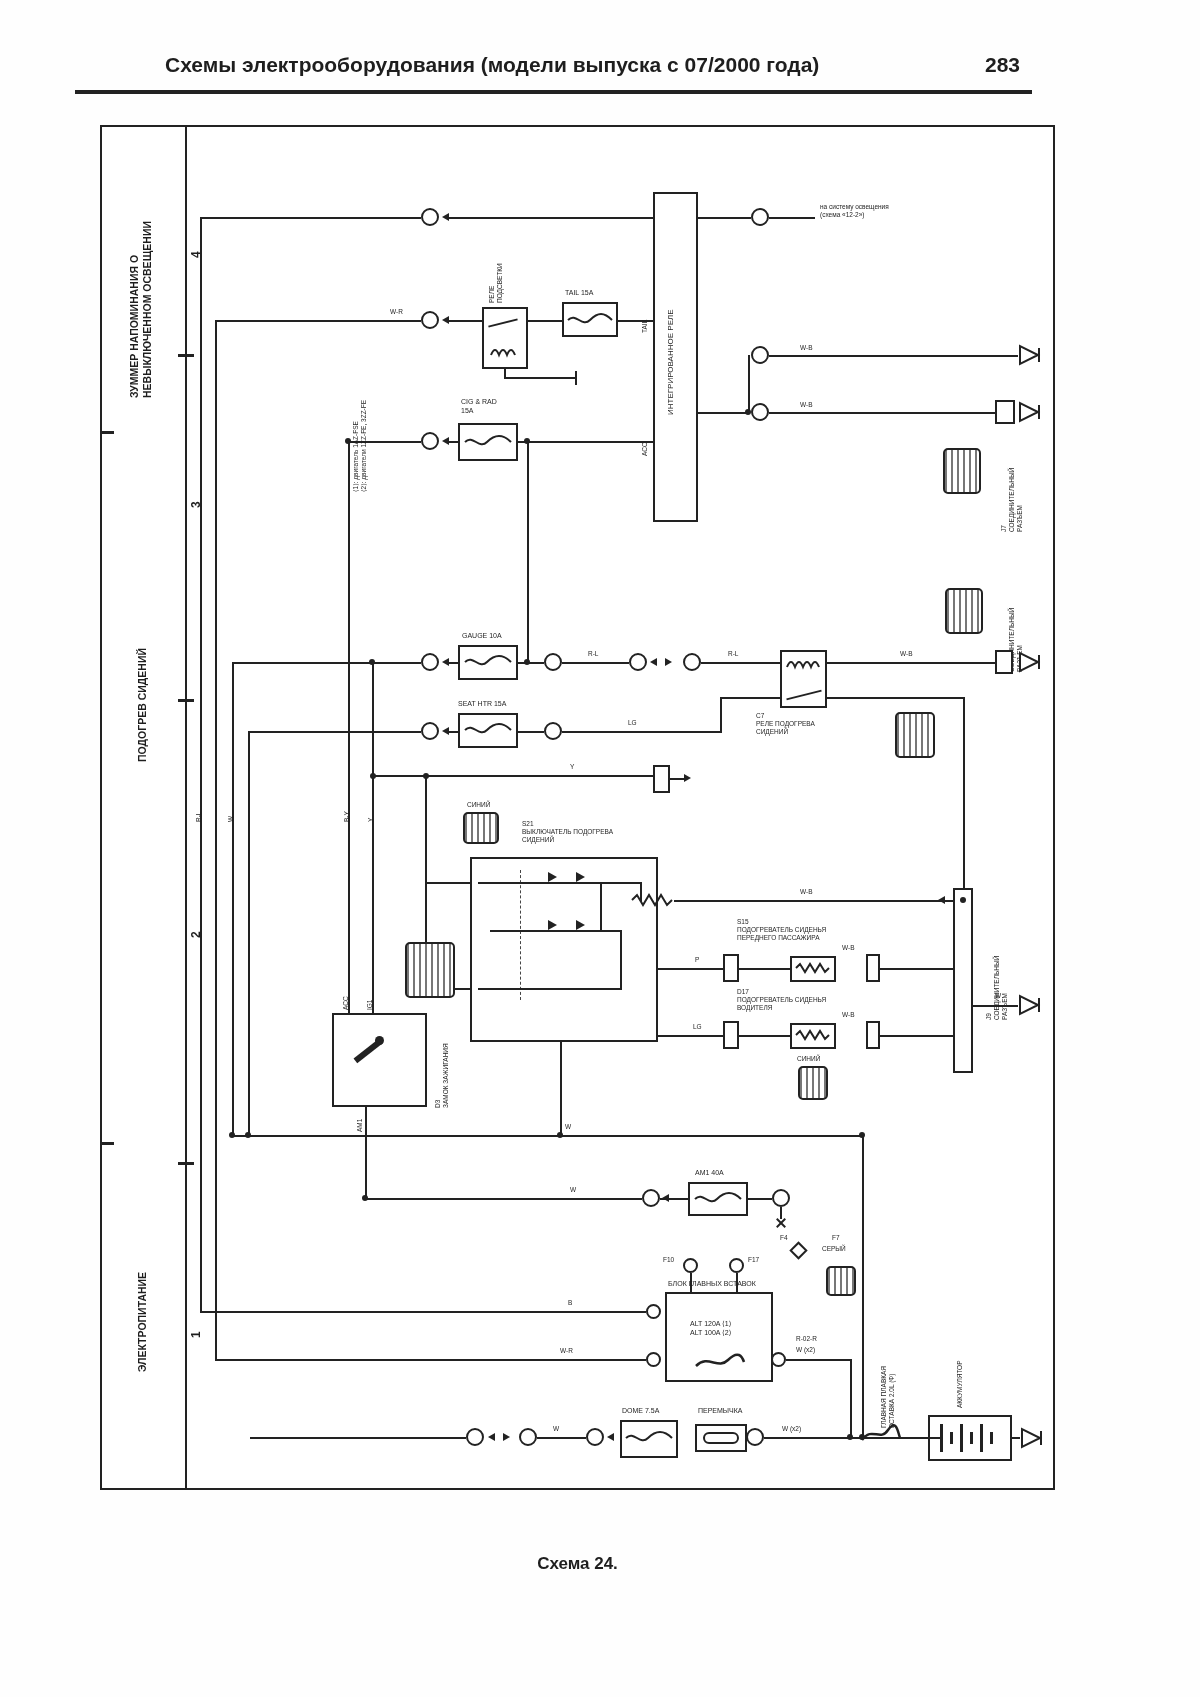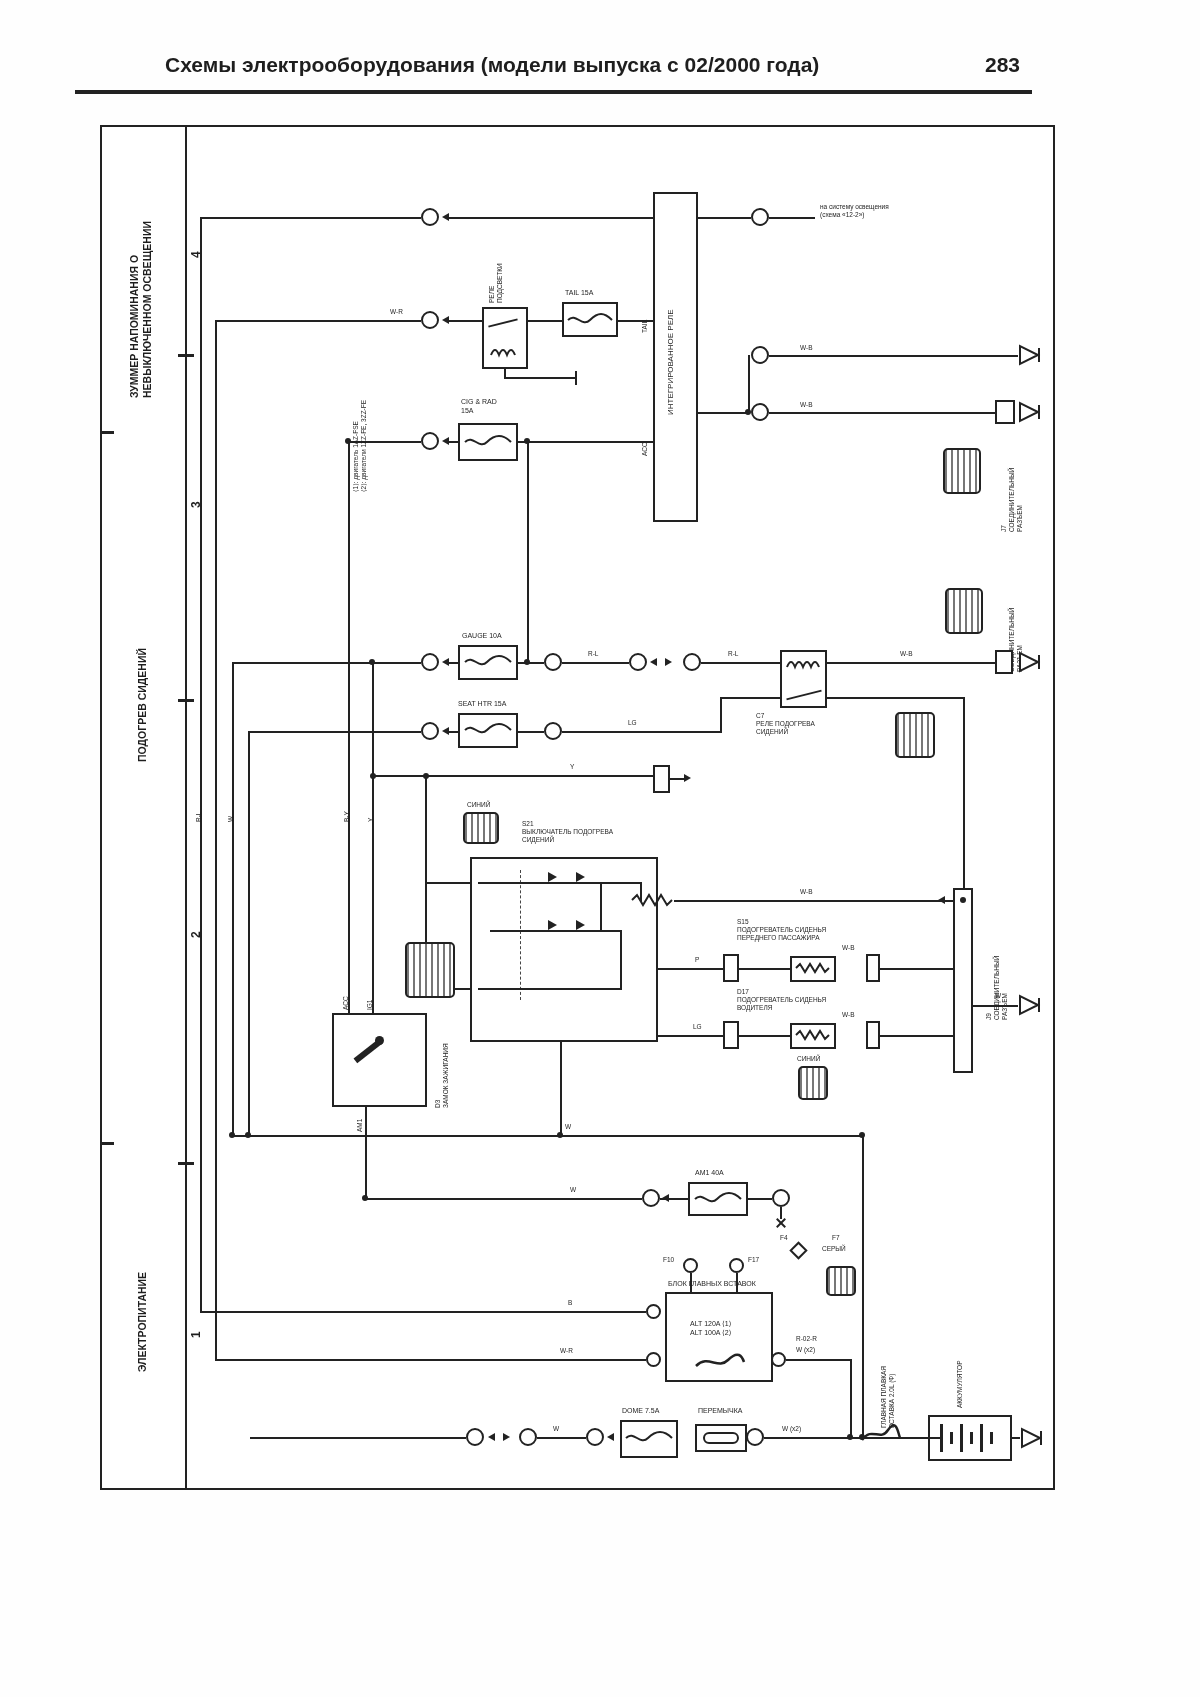--- a/index.html
+++ b/index.html
@@ -26,21 +26,21 @@
   .tri{position:absolute;width:0;height:0;border-top:5px solid transparent;
       border-bottom:5px solid transparent;border-left:9px solid #222;}
   .dash{position:absolute;border-left:1.5px dashed #444;}
   svg{position:absolute;overflow:visible;}
 </style>
 </head>
 <body>
 
 <div id="page">
 
-  <div class="lab b" style="left:165px;top:52px;font-size:21px;">Схемы электрооборудования (модели выпуска с 02/2000 года)</div>
+  <div class="lab b" style="left:165px;top:52px;font-size:21px;">Схемы электрооборудования (модели выпуска с 07/2000 года)</div>
   <div class="lab b" style="left:985px;top:52px;font-size:21px;">283</div>
   <div class="w" style="left:75px;top:90px;width:957px;height:4px;"></div>
 
   <div class="box" style="left:100px;top:125px;width:955px;height:1365px;border-width:2.5px;"></div>
   <div class="w" style="left:185px;top:125px;width:2px;height:1365px;"></div>
 
   <div class="lab b rot" style="left:128px;top:398px;font-size:10.5px;">ЗУММЕР НАПОМИНАНИЯ О
 НЕВЫКЛЮЧЕННОМ ОСВЕЩЕНИИ</div>
   <div class="lab b rot" style="left:136px;top:762px;font-size:10.5px;">ПОДОГРЕВ СИДЕНИЙ</div>
   <div class="lab b rot" style="left:136px;top:1372px;font-size:10.5px;">ЭЛЕКТРОПИТАНИЕ</div>
@@ -395,13 +395,14 @@
   <div class="dot" style="left:229px;top:1132px;"></div>
   <div class="dot" style="left:245px;top:1132px;"></div>
   <div class="dot" style="left:557px;top:1132px;"></div>
   <div class="dot" style="left:859px;top:1132px;"></div>
   <div class="dot" style="left:362px;top:1195px;"></div>
   <div class="dot" style="left:847px;top:1434px;"></div>
   <div class="dot" style="left:859px;top:1434px;"></div>
   <div class="dot" style="left:960px;top:897px;"></div>
   <div class="dot" style="left:745px;top:409px;"></div>
 
+  <div class="lab b" style="left:100px;top:1553px;width:955px;text-align:center;font-size:17px;">Схема 24.</div>
 </div>
 
 </body></html>

